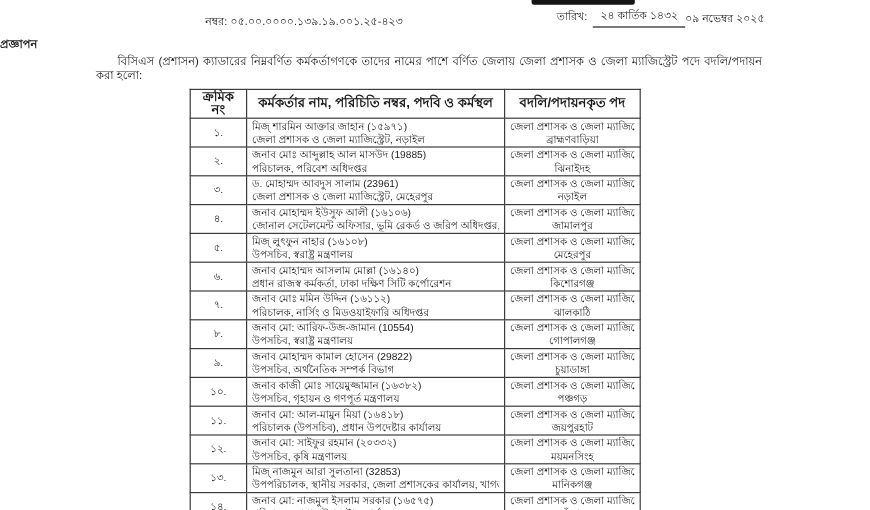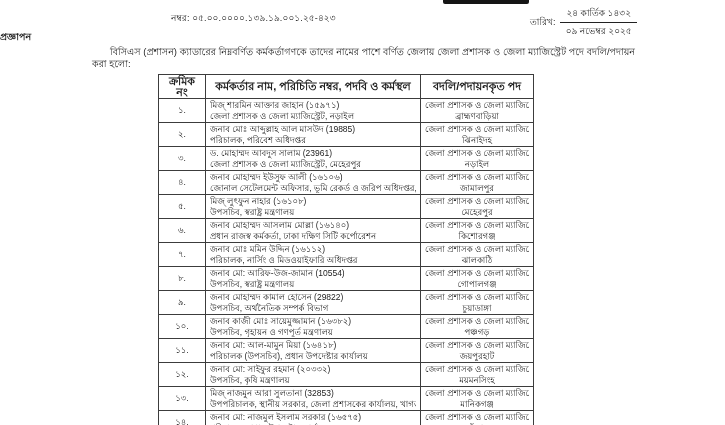--- a/index.html
+++ b/index.html
@@ -18,29 +18,29 @@
   }
   .memo-line{
     position:absolute;left:135px;top:11px;
     font-size:9px;letter-spacing:.1px;white-space:nowrap;margin-left:36px;
   }
   .date-block{
     position:absolute;right:88px;top:6px;
     display:flex;align-items:center;gap:5px;
     font-size:9px;
   }
-  .date-stack{display:flex;flex-direction:column;align-items:center;}
+  .date-stack{display:flex;flex-direction:row;align-items:center;}
   .date-top{padding:0 6px 1px 6px;border-bottom:1px solid #222;}
   .date-bottom{padding-top:1px;}
   .doc-title{
     position:absolute;left:0;right:30px;top:30px;
     text-align:left;font-size:9.5px;font-weight:bold;
   }
   .doc-body{
-    position:absolute;left:92px;right:90px;top:46px;
+    position:absolute;left:80px;right:90px;top:46px;
     font-size:9.5px;line-height:12px;text-align:justify;
     text-indent:18px;margin:0;
   }
   table.order-table{
     position:absolute;left:158px;top:74px;width:375px;
     border-collapse:collapse;table-layout:fixed;
     font-size:8.5px;line-height:10.5px;color:#1c1c1c;
   }
   .order-table col.c-serial{width:47px;}
   .order-table col.c-officer{width:215px;}

